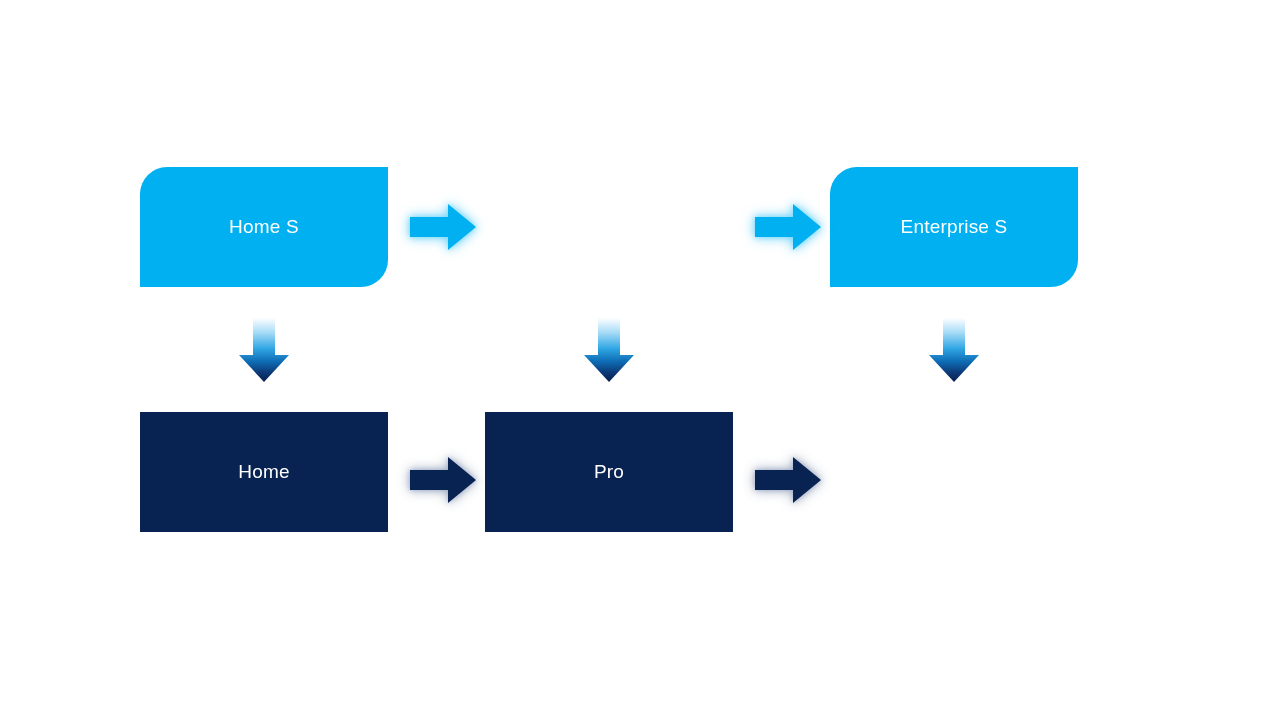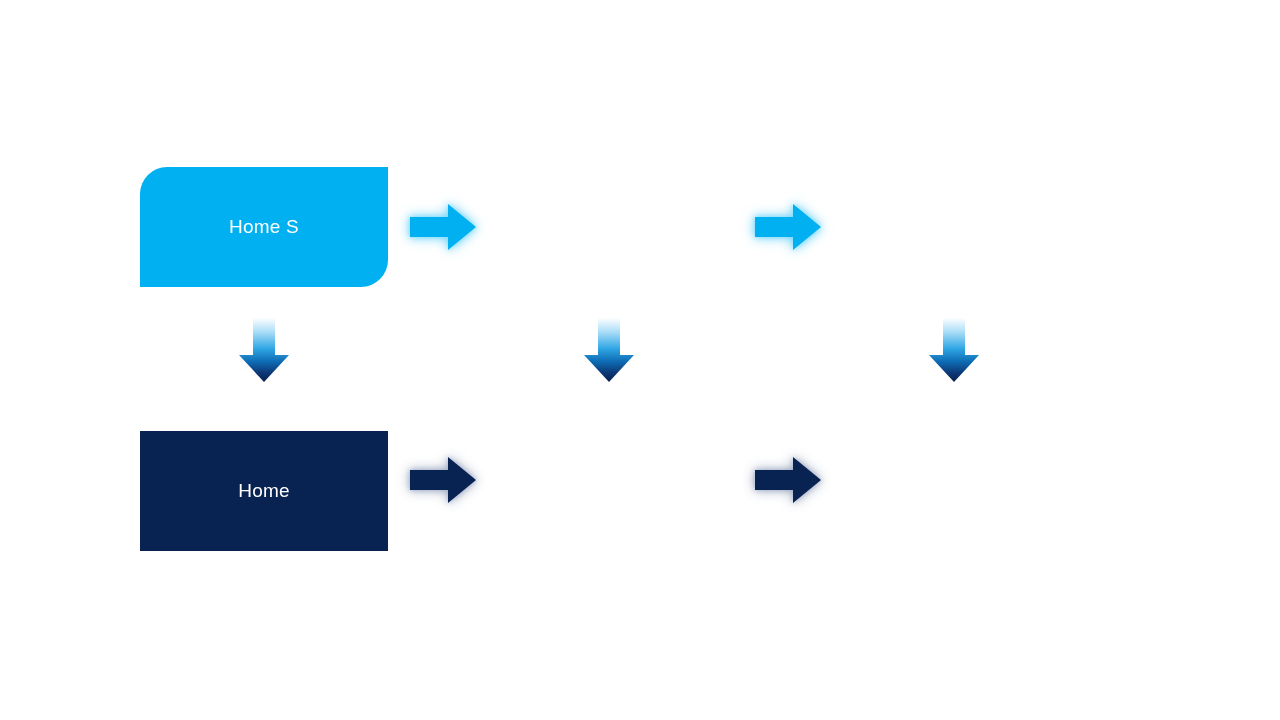--- a/index.html
+++ b/index.html
@@ -30,21 +30,21 @@
     color: var(--label-color);
     font-size: 19px;
     letter-spacing: 0.2px;
   }
   .node.top-row {
     top: 167px;
     background: var(--light-blue);
     border-radius: 27px 0 27px 0;
   }
   .node.bottom-row {
-    top: 431px;
+    top: 412px;
     background: var(--dark-navy);
   }
   .col-0 { left: 140px; }
   .col-1 { left: 485px; }
   .col-2 { left: 830px; }
 
   .h-arrow {
     position: absolute;
     width: 66px;
     height: 50px;
@@ -94,23 +94,29 @@
         <stop offset="0.68" stop-color="#0E6CB4"></stop>
         <stop offset="0.85" stop-color="#0C3A78"></stop>
         <stop offset="1" stop-color="#071F4C"></stop>
       </linearGradient>
     </defs>
   </svg>
 
   <div class="node top-row col-0">
     <span class="label">Home S</span>
   </div>
+  <div class="node top-row col-2">
+    <span class="label">Enterprise S</span>
+  </div>
 
   <div class="node bottom-row col-0">
     <span class="label">Home</span>
+  </div>
+  <div class="node bottom-row col-1">
+    <span class="label">Pro</span>
   </div>
 
   <div class="h-arrow row-top gap-0 blue">
     <svg viewBox="0 0 66 50">
         <polygon points="0,15 38,15 38,2 66,25 38,48 38,35 0,35"></polygon>
       </svg>
   </div>
   <div class="h-arrow row-top gap-1 blue">
     <svg viewBox="0 0 66 50">
         <polygon points="0,15 38,15 38,2 66,25 38,48 38,35 0,35"></polygon>

